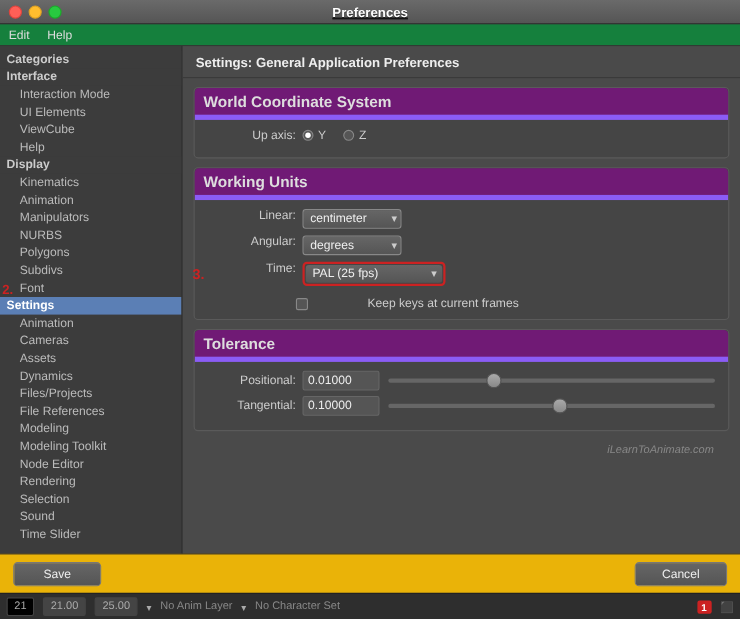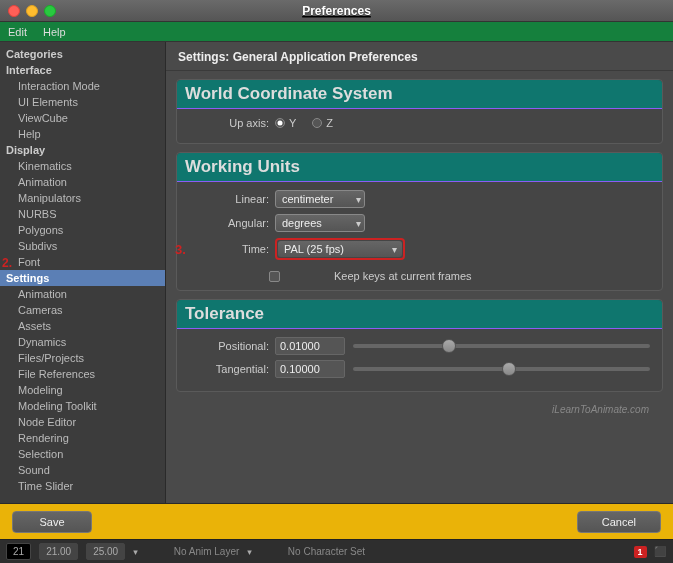--- a/index.html
+++ b/index.html
@@ -114,36 +114,36 @@
       background: #4a4a4a;
     }
 
     .group-box {
       margin: 8px 10px;
       border: 1px solid #5a5a5a;
       border-radius: 4px;
       background: #454545;
     }
     .group-title {
-      font-size: 17px;
+      font-size: 14px;
       font-weight: bold;
       color: #ddd;
       padding: 4px 8px;
-      border-bottom: 1px solid #8b5cf6;
-      background: #0f766e;
+      border-bottom: 5px solid #8b5cf6;
+      background: #701a75;
       border-radius: 4px 4px 0 0;
     }
     .group-content {
       padding: 8px 12px;
     }
 
     
     .field-row {
       display: flex;
-      align-items: center;
+      align-items: flex-start;
       margin-bottom: 6px;
     }
     .field-label {
       color: #ccc;
       font-size: 11px;
       text-align: right;
       min-width: 80px;
       margin-right: 6px;
     }
 
@@ -321,21 +321,20 @@
       border: 1px solid #444;
       background: #000000;
       border-radius: 2px;
     }
     .status-item.mid {
       background: #444;
     }
     .status-label {
       color: #888;
       font-size: 10px;
-      margin-left: 28px;
     }
     .status-spacer { flex: 1; }
     .red-badge {
       background: #cc2222;
       color: #fff;
       font-size: 9px;
       font-weight: bold;
       padding: 1px 4px;
       border-radius: 2px;
     }

